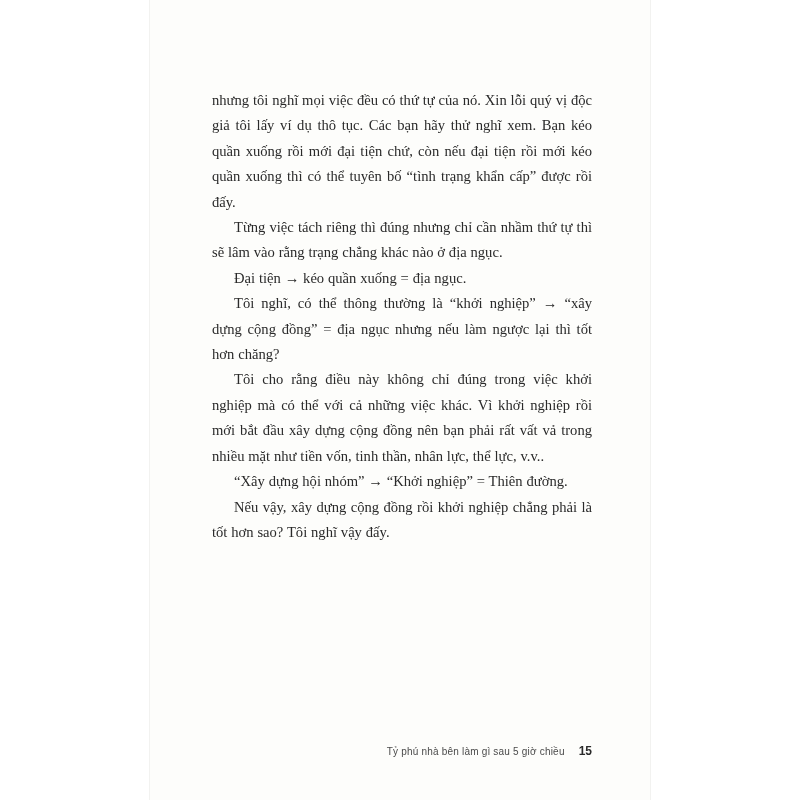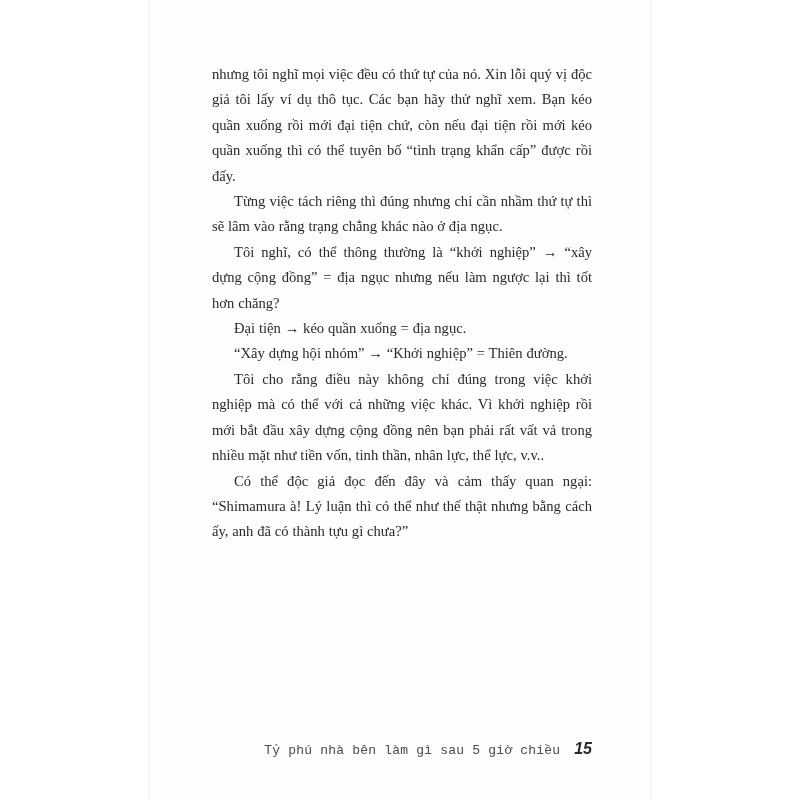--- a/index.html
+++ b/index.html
@@ -39,59 +39,59 @@
     text-align: justify;
     text-justify: inter-word;
     word-spacing: 0.2px;
   }
   .para {
     margin: 0;
     text-indent: 22px;
   }
   .para.noindent {
     text-indent: 0;
+    margin-top: 26px;
   }
   .footer {
     position: absolute;
     left: 62px;
     right: 58px;
     bottom: 42px;
     display: flex;
     align-items: baseline;
     justify-content: flex-end;
     gap: 14px;
   }
   .footer-title {
-    font-family: Liberation Mono, monospace;
-    font-size: 13px;
+    font-family: Liberation Sans, sans-serif;
+    font-size: 10px;
     color: #4a4a4a;
     letter-spacing: 0.2px;
   }
   .footer-page {
     font-family: "Liberation Sans", sans-serif;
-    font-size: 16px;
+    font-size: 12px;
     color: #2a2a2a;
     font-weight: bold;
-    font-style: italic;
   }
 </style>
 </head>
 <body>
 
 <div class="screen">
   <div class="page">
     <div class="page-inner">
       <div class="body-text">
         <p class="para noindent">nhưng tôi nghĩ mọi việc đều có thứ tự của nó. Xin lỗi quý vị độc giả tôi lấy ví dụ thô tục. Các bạn hãy thử nghĩ xem. Bạn kéo quần xuống rồi mới đại tiện chứ, còn nếu đại tiện rồi mới kéo quần xuống thì có thể tuyên bố “tình trạng khẩn cấp” được rồi đấy.</p>
         <p class="para">Từng việc tách riêng thì đúng nhưng chỉ cần nhầm thứ tự thì sẽ lâm vào rằng trạng chẳng khác nào ở địa ngục.</p>
+        <p class="para">Đại tiện → kéo quần xuống = địa ngục.</p>
         <p class="para">Tôi nghĩ, có thể thông thường là “khởi nghiệp” → “xây dựng cộng đồng” = địa ngục nhưng nếu làm ngược lại thì tốt hơn chăng?</p>
-        <p class="para">Đại tiện → kéo quần xuống = địa ngục.</p>
+        <p class="para">Tôi cho rằng điều này không chỉ đúng trong việc khởi nghiệp mà có thể với cả những việc khác. Vì khởi nghiệp rồi mới bắt đầu xây dựng cộng đồng nên bạn phải rất vất vả trong nhiều mặt như tiền vốn, tinh thần, nhân lực, thể lực, v.v..</p>
         <p class="para">“Xây dựng hội nhóm” → “Khởi nghiệp” = Thiên đường.</p>
-        <p class="para">Tôi cho rằng điều này không chỉ đúng trong việc khởi nghiệp mà có thể với cả những việc khác. Vì khởi nghiệp rồi mới bắt đầu xây dựng cộng đồng nên bạn phải rất vất vả trong nhiều mặt như tiền vốn, tinh thần, nhân lực, thể lực, v.v..</p>
-        <p class="para">Có thể độc giả đọc đến đây và cảm thấy quan ngại: “Shimamura à! Lý luận thì có thể như thế thật nhưng bằng cách ấy, anh đã có thành tựu gì chưa?”</p>
+        <p class="para">Nếu vậy, xây dựng cộng đồng rồi khởi nghiệp chẳng phải là tốt hơn sao? Tôi nghĩ vậy đấy.</p>
       </div>
     </div>
     <div class="footer">
       <span class="footer-title">Tỷ phú nhà bên làm gì sau 5 giờ chiều</span>
       <span class="footer-page">15</span>
     </div>
   </div>
 </div>
 
 </body></html>

